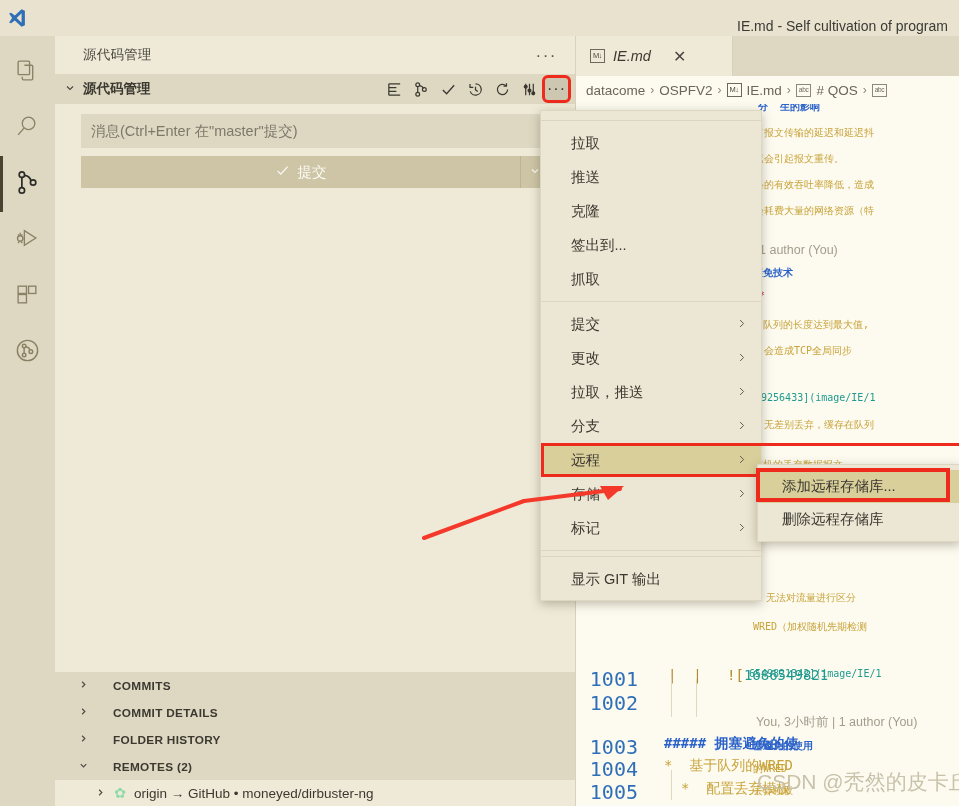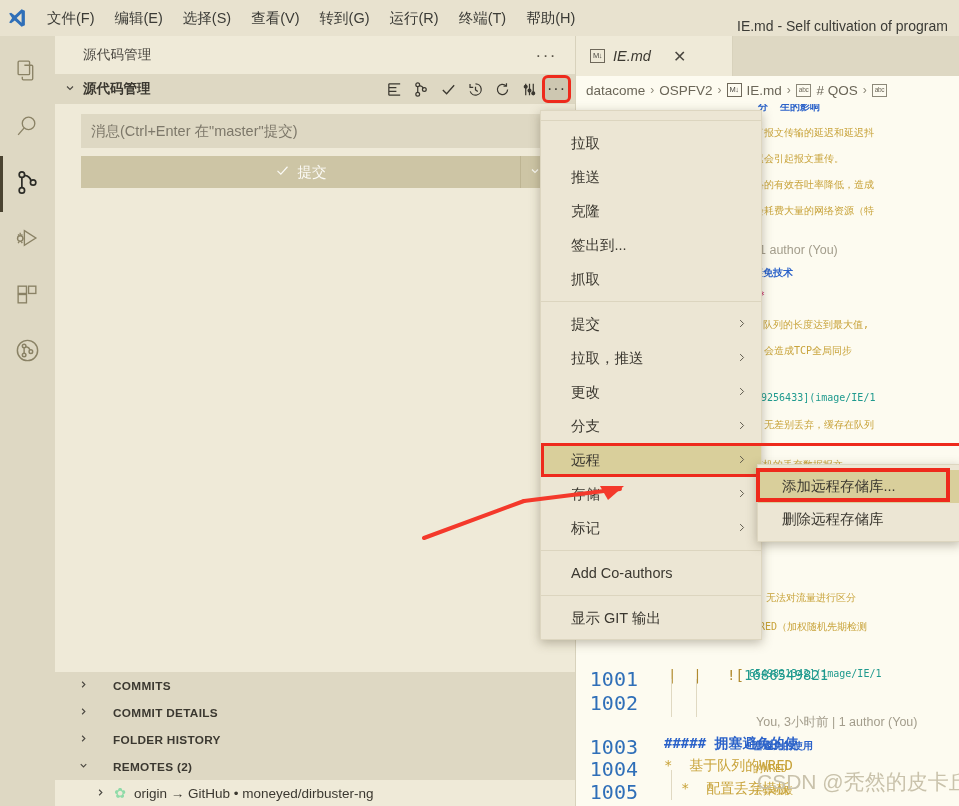--- a/index.html
+++ b/index.html
@@ -171,30 +171,20 @@
 </head>
 <body>
 
 <div class="app">
 
   <div class="titlebar">
     <div class="vscode-logo">
       <svg width="22" height="22" viewBox="0 0 24 24">
           <path d="M17 2.5 9.6 9.3 5.5 6.2 3.4 7.2l3.3 4.8-3.3 4.8 2.1 1 4.1-3.1L17 21.5l3.6-1.7V4.2L17 2.5zm0 4.4v10.2l-5.4-5.1L17 6.9z" fill="#2f6fb8"></path>
         </svg>
-    </div>
-    <div class="menubar">
-      <div class="menu-item">文件(F)</div>
-      <div class="menu-item">编辑(E)</div>
-      <div class="menu-item">选择(S)</div>
-      <div class="menu-item">查看(V)</div>
-      <div class="menu-item">转到(G)</div>
-      <div class="menu-item">运行(R)</div>
-      <div class="menu-item">终端(T)</div>
-      <div class="menu-item">帮助(H)</div>
     </div>
     <div class="win-title">
       <span class="win-title-inner">IE.md - Self cultivation of program</span>
     </div>
   </div>
 
   <div class="bodyrow">
 
     <div class="activitybar">
       <div class="act-item">
@@ -471,29 +461,29 @@
 
     <div class="ctx-item">
       <span>提交</span>
       <span class="ctx-arrow">
         <svg width="11" height="11" viewBox="0 0 16 16" fill="none" stroke="currentColor" stroke-width="1.4">
             <path d="M6 3l5 5-5 5"></path>
           </svg>
       </span>
     </div>
     <div class="ctx-item">
+      <span>更改</span>
+      <span class="ctx-arrow">
+        <svg width="11" height="11" viewBox="0 0 16 16" fill="none" stroke="currentColor" stroke-width="1.4">
+            <path d="M6 3l5 5-5 5"></path>
+          </svg>
+      </span>
+    </div>
+    <div class="ctx-item">
       <span>拉取，推送</span>
-      <span class="ctx-arrow">
-        <svg width="11" height="11" viewBox="0 0 16 16" fill="none" stroke="currentColor" stroke-width="1.4">
-            <path d="M6 3l5 5-5 5"></path>
-          </svg>
-      </span>
-    </div>
-    <div class="ctx-item">
-      <span>更改</span>
       <span class="ctx-arrow">
         <svg width="11" height="11" viewBox="0 0 16 16" fill="none" stroke="currentColor" stroke-width="1.4">
             <path d="M6 3l5 5-5 5"></path>
           </svg>
       </span>
     </div>
     <div class="ctx-item">
       <span>分支</span>
       <span class="ctx-arrow">
         <svg width="11" height="11" viewBox="0 0 16 16" fill="none" stroke="currentColor" stroke-width="1.4">
@@ -521,23 +511,20 @@
     <div class="ctx-item">
       <span>标记</span>
       <span class="ctx-arrow">
         <svg width="11" height="11" viewBox="0 0 16 16" fill="none" stroke="currentColor" stroke-width="1.4">
             <path d="M6 3l5 5-5 5"></path>
           </svg>
       </span>
     </div>
     <div class="ctx-sep"></div>
 
-    <div class="ctx-item">
-      <span>Add Co-authors</span>
-    </div>
     <div class="ctx-sep"></div>
 
     <div class="ctx-item">
       <span>显示 GIT 输出</span>
     </div>
   </div>
 
   <div class="submenu">
     <div class="sub-item highlight">
       <span>添加远程存储库...</span>

